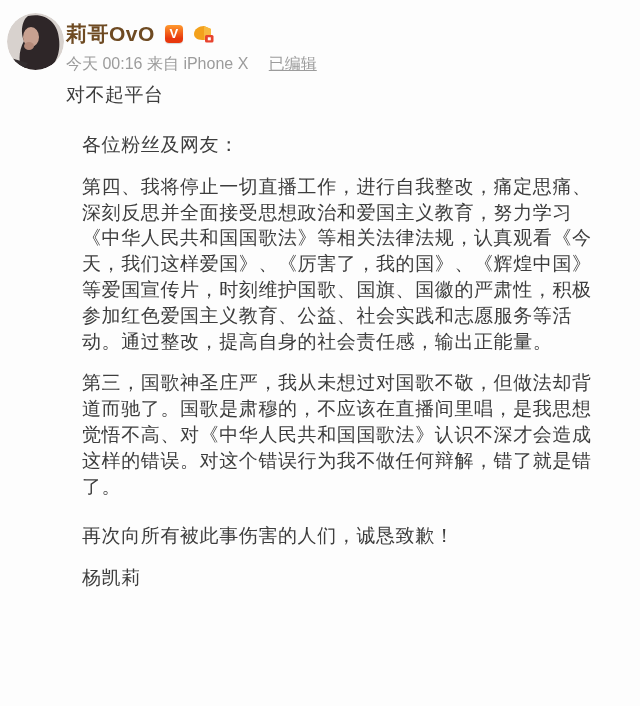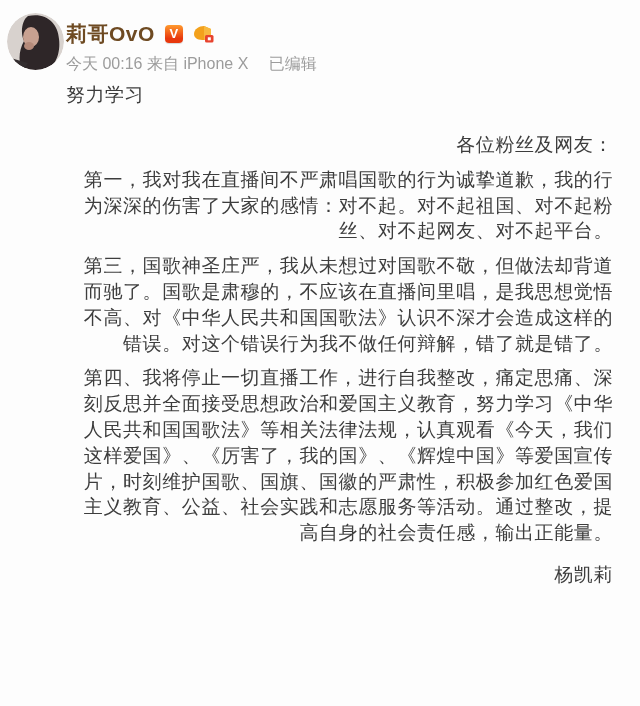--- a/index.html
+++ b/index.html
@@ -25,29 +25,29 @@
   .v-badge {
     margin-left: 10px;
     width: 18px; height: 18px; border-radius: 4px;
     background: linear-gradient(180deg, #ff9a2e 0%, #e8380d 75%);
     color: #ffffff; font-size: 13px; font-weight: bold;
     display: inline-flex; align-items: center; justify-content: center;
     box-shadow: 0 1px 1px rgba(0,0,0,0.15);
   }
   .gold-badge { margin-left: 8px; display: inline-flex; align-items: center; }
   .meta-row { margin-top: 8px; font-size: 16px; color: #9c9c9c; line-height: 20px; }
-  .meta-row .edited { margin-left: 16px; }
+  .meta-row .edited { margin-left: 16px; text-decoration: underline; }
   .title { margin-top: 8px; font-size: 19px; color: #3d3d3d; line-height: 26px; letter-spacing: 0.5px; }
   .body {
     margin-top: 24px;
     font-size: 19px; color: #3d3d3d; line-height: 25.8px;
     letter-spacing: 0.6px;
     width: 556px;
   }
-  .body p { margin: 9px; text-align: right; }
+  .body p { margin: 16px; }
   .body .closing { margin-top: 24px; }
   .body .signature { margin-top: 16px; }
 </style>
 </head>
 <body>
 
 <div class="post">
 
   <div class="avatar">
     <svg viewBox="0 0 57 57">
@@ -79,25 +79,25 @@
           <rect x="16.8" y="13.3" width="3" height="3" fill="#ffffff"></rect>
         </svg>
       </span>
     </div>
 
     <div class="meta-row">
       <span>今天 00:16 来自 iPhone X</span>
       <span class="edited">已编辑</span>
     </div>
 
-    <div class="title">努力学习</div>
+    <div class="title">对不起平台</div>
 
     <div class="body">
       <p>各位粉丝及网友：</p>
-      <p>第一，我对我在直播间不严肃唱国歌的行为诚挚道歉，我的行为深深的伤害了大家的感情：对不起。对不起祖国、对不起粉丝、对不起网友、对不起平台。</p>
+      <p>第四、我将停止一切直播工作，进行自我整改，痛定思痛、深刻反思并全面接受思想政治和爱国主义教育，努力学习《中华人民共和国国歌法》等相关法律法规，认真观看《今天，我们这样爱国》、《厉害了，我的国》、《辉煌中国》等爱国宣传片，时刻维护国歌、国旗、国徽的严肃性，积极参加红色爱国主义教育、公益、社会实践和志愿服务等活动。通过整改，提高自身的社会责任感，输出正能量。</p>
       <p>第三，国歌神圣庄严，我从未想过对国歌不敬，但做法却背道而驰了。国歌是肃穆的，不应该在直播间里唱，是我思想觉悟不高、对《中华人民共和国国歌法》认识不深才会造成这样的错误。对这个错误行为我不做任何辩解，错了就是错了。</p>
-      <p>第四、我将停止一切直播工作，进行自我整改，痛定思痛、深刻反思并全面接受思想政治和爱国主义教育，努力学习《中华人民共和国国歌法》等相关法律法规，认真观看《今天，我们这样爱国》、《厉害了，我的国》、《辉煌中国》等爱国宣传片，时刻维护国歌、国旗、国徽的严肃性，积极参加红色爱国主义教育、公益、社会实践和志愿服务等活动。通过整改，提高自身的社会责任感，输出正能量。</p>
+      <p class="closing">再次向所有被此事伤害的人们，诚恳致歉！</p>
       <p class="signature">杨凯莉</p>
 
     </div>
 
   </div>
 </div>
 
 </body></html>

